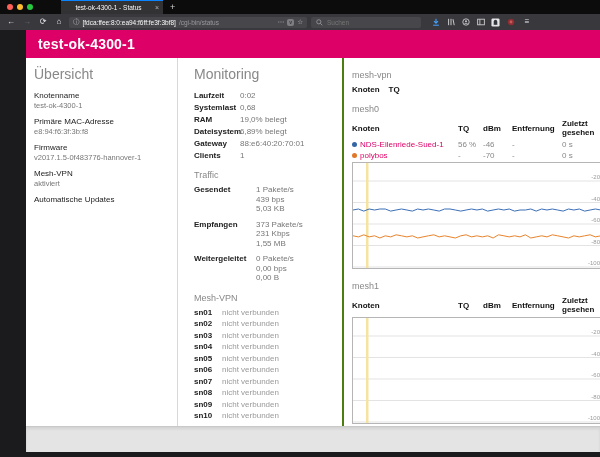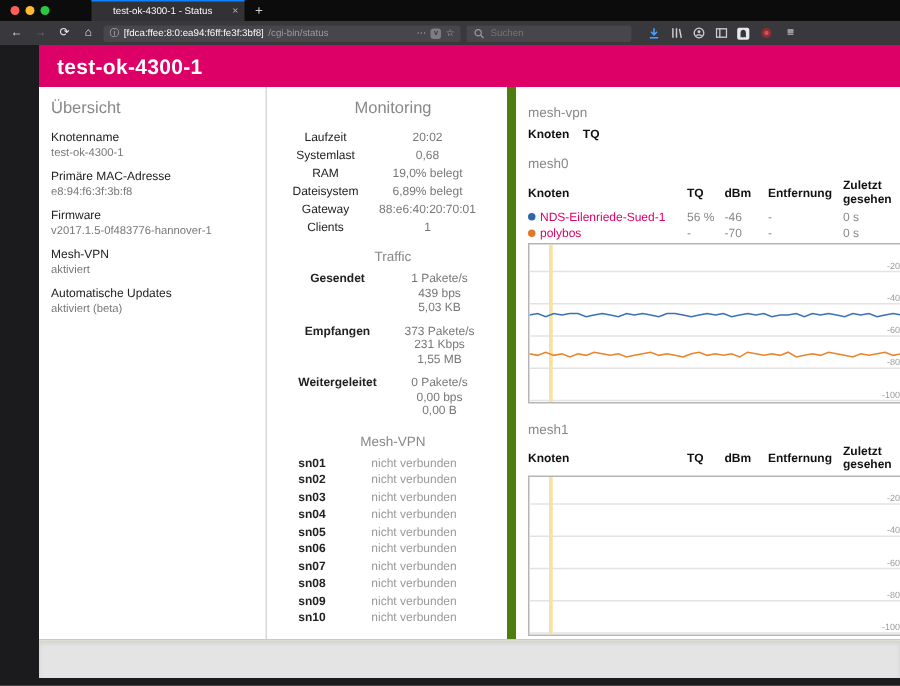--- a/index.html
+++ b/index.html
@@ -39,31 +39,31 @@
 
   
   .page { flex:1; display:flex; flex-direction:column; background:#bef264; overflow:hidden;margin-left:26px; }
   .page-header { height:28px; background:#dc0067; display:flex; align-items:center; flex:none; }
   .page-header h1 { color:#fff; font-size:14px; font-weight:bold; padding-left:12px;
     letter-spacing:0.2px; }
   .content { background:#fff; display:flex; align-items:stretch; height:369px; flex:none;
     border-bottom:1px solid #c9c9c9; }
   .col { padding:8px; font-size:8px; color:#333; }
   .col-left  { width:152px; flex:none; border-right:1px solid #d8d8d8; }
-  .col-mid   { width:166px; flex:none; border-right:6px solid #4d7c0f; padding-left:16px;text-align:center; }
+  .col-mid   { width:166px; flex:none; border-right:2px solid #4d7c0f; padding-left:16px; }
   .col-right { flex:1; }
-  h2.section { color:#888; font-size:11px; font-weight:normal; margin-bottom:9px; }
+  h2.section { color:#888; font-size:14px; font-weight:normal; margin-bottom:9px; }
   h3.subsection { color:#888; font-size:9px; font-weight:normal; margin:10px 0 5px; }
 
   .field { margin-bottom:7px; }
   .field .lbl { font-weight:normal; color:#222; font-size:8px; line-height:10px; }
   .field .val { color:#777; font-size:7.5px; line-height:9px; }
 
   .stats { display:grid; grid-template-columns:46px 1fr; row-gap:3px; }
-  .stats .k { font-weight:normal; color:#222; }
+  .stats .k { font-weight:bold; color:#222; }
   .stats .v { color:#777; }
 
   .traffic-row { display:grid; grid-template-columns:62px 1fr; margin-bottom:6px; }
   .traffic-row .k { font-weight:bold; color:#222; }
   .traffic-row .lines div { color:#777; line-height:9.5px; }
 
   .vpn-row { display:grid; grid-template-columns:28px 1fr; margin-bottom:2.5px; }
   .vpn-row .k { font-weight:bold; color:#222; }
   .vpn-row .v { color:#999; }
 
@@ -186,30 +186,29 @@
         <div class="field">
           <div class="lbl">Firmware</div>
           <div class="val">v2017.1.5-0f483776-hannover-1</div>
         </div>
         <div class="field">
           <div class="lbl">Mesh-VPN</div>
           <div class="val">aktiviert</div>
         </div>
         <div class="field">
           <div class="lbl">Automatische Updates</div>
-          <div class="val">aktiviert (beta)</div>
         </div>
       </div>
 
       <div class="col col-mid">
         <h2 class="section">Monitoring</h2>
 
         <div class="stats">
           <div class="k">Laufzeit</div>
-          <div class="v">20:02</div>
+          <div class="v">0:02</div>
           <div class="k">Systemlast</div>
           <div class="v">0,68</div>
           <div class="k">RAM</div>
           <div class="v">19,0% belegt</div>
           <div class="k">Dateisystem</div>
           <div class="v">6,89% belegt</div>
           <div class="k">Gateway</div>
           <div class="v">88:e6:40:20:70:01</div>
           <div class="k">Clients</div>
           <div class="v">1</div>

